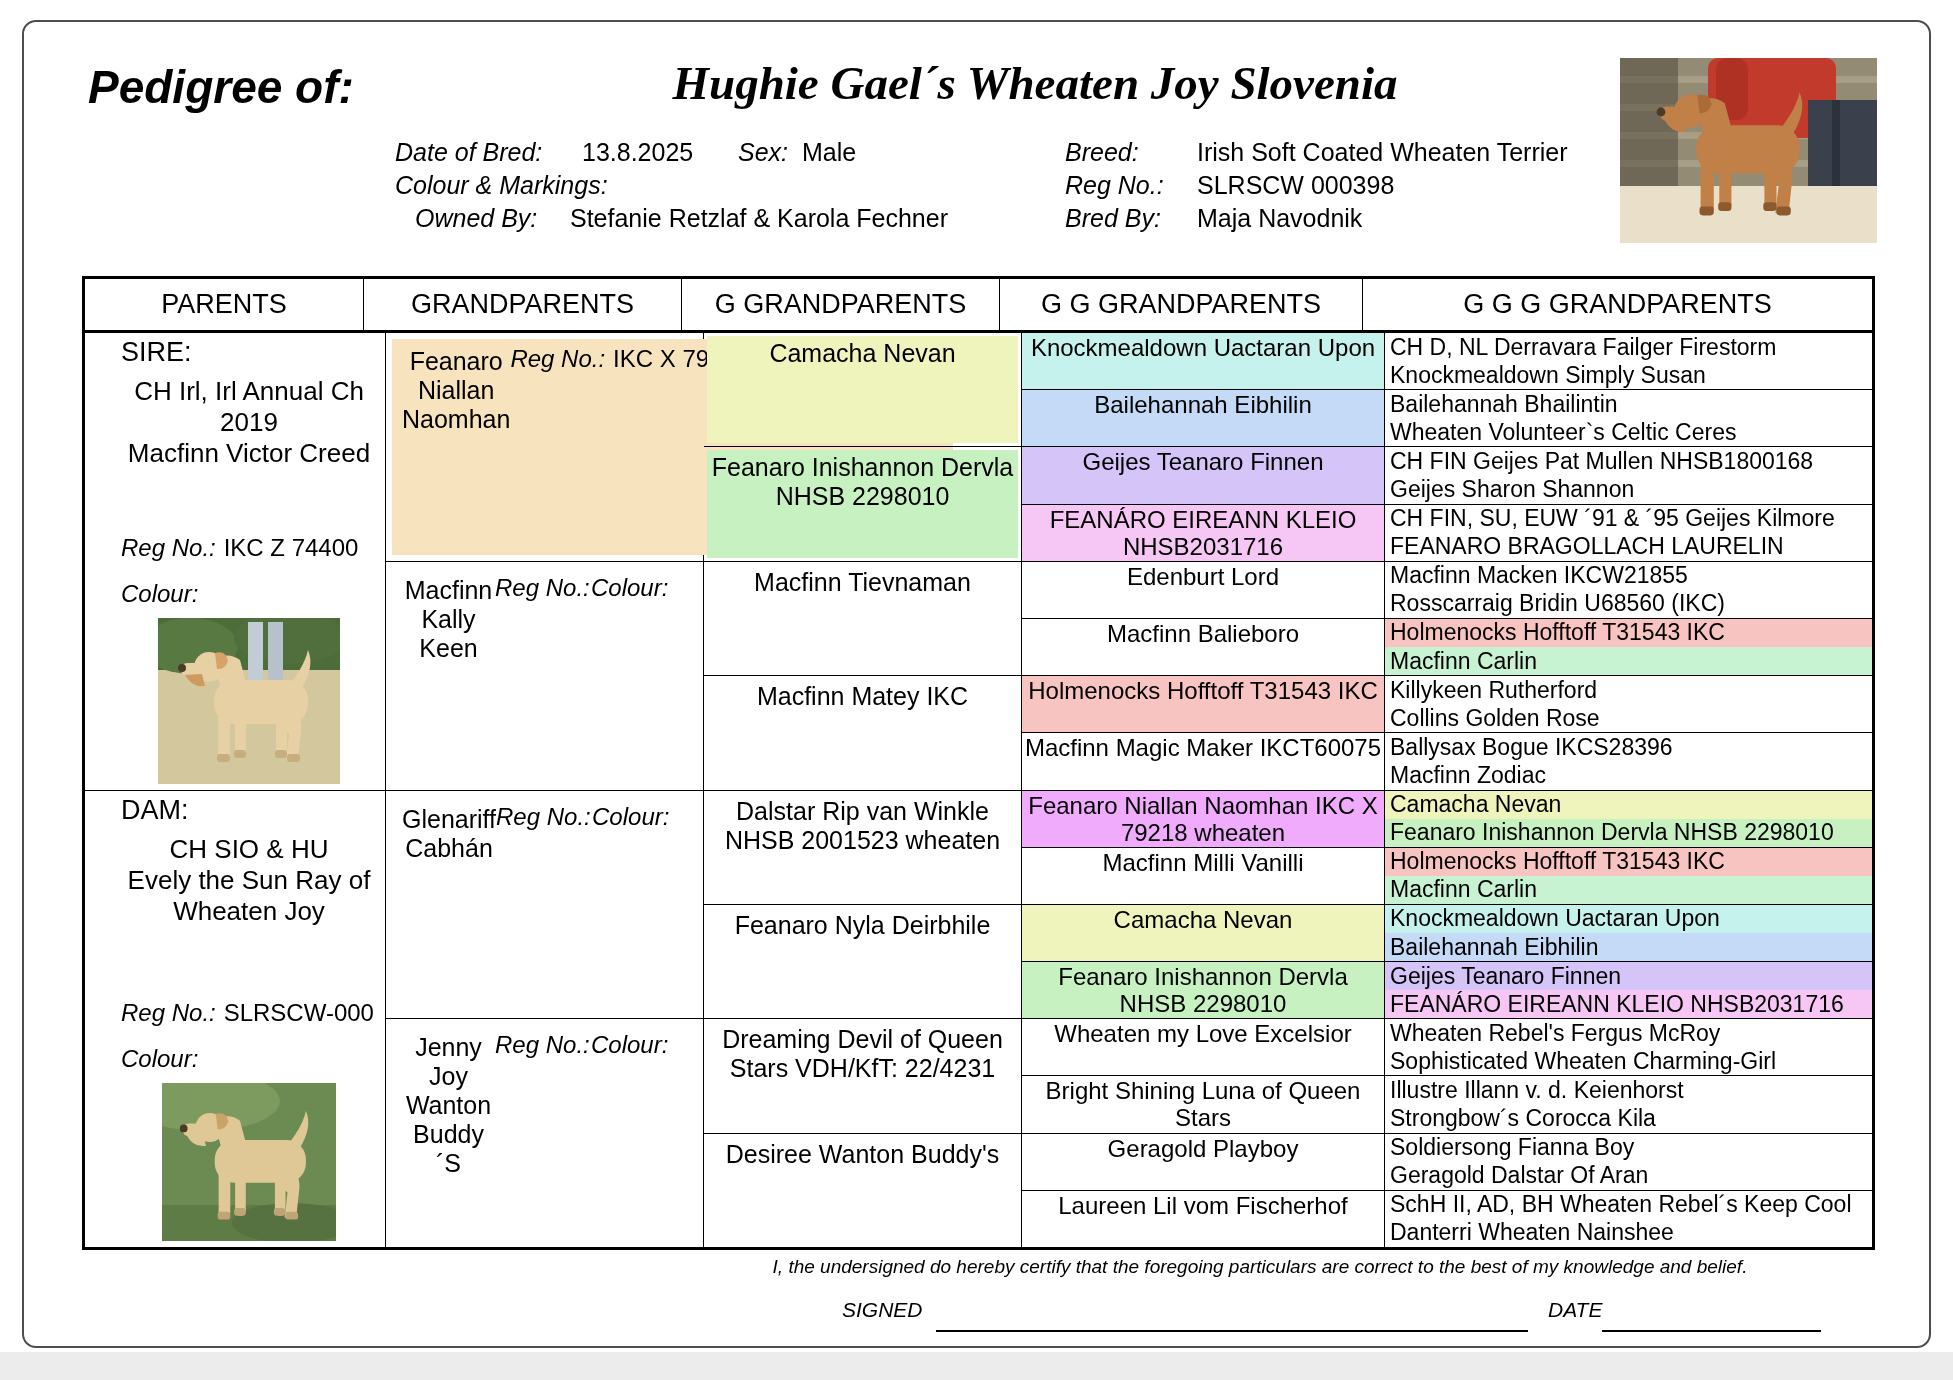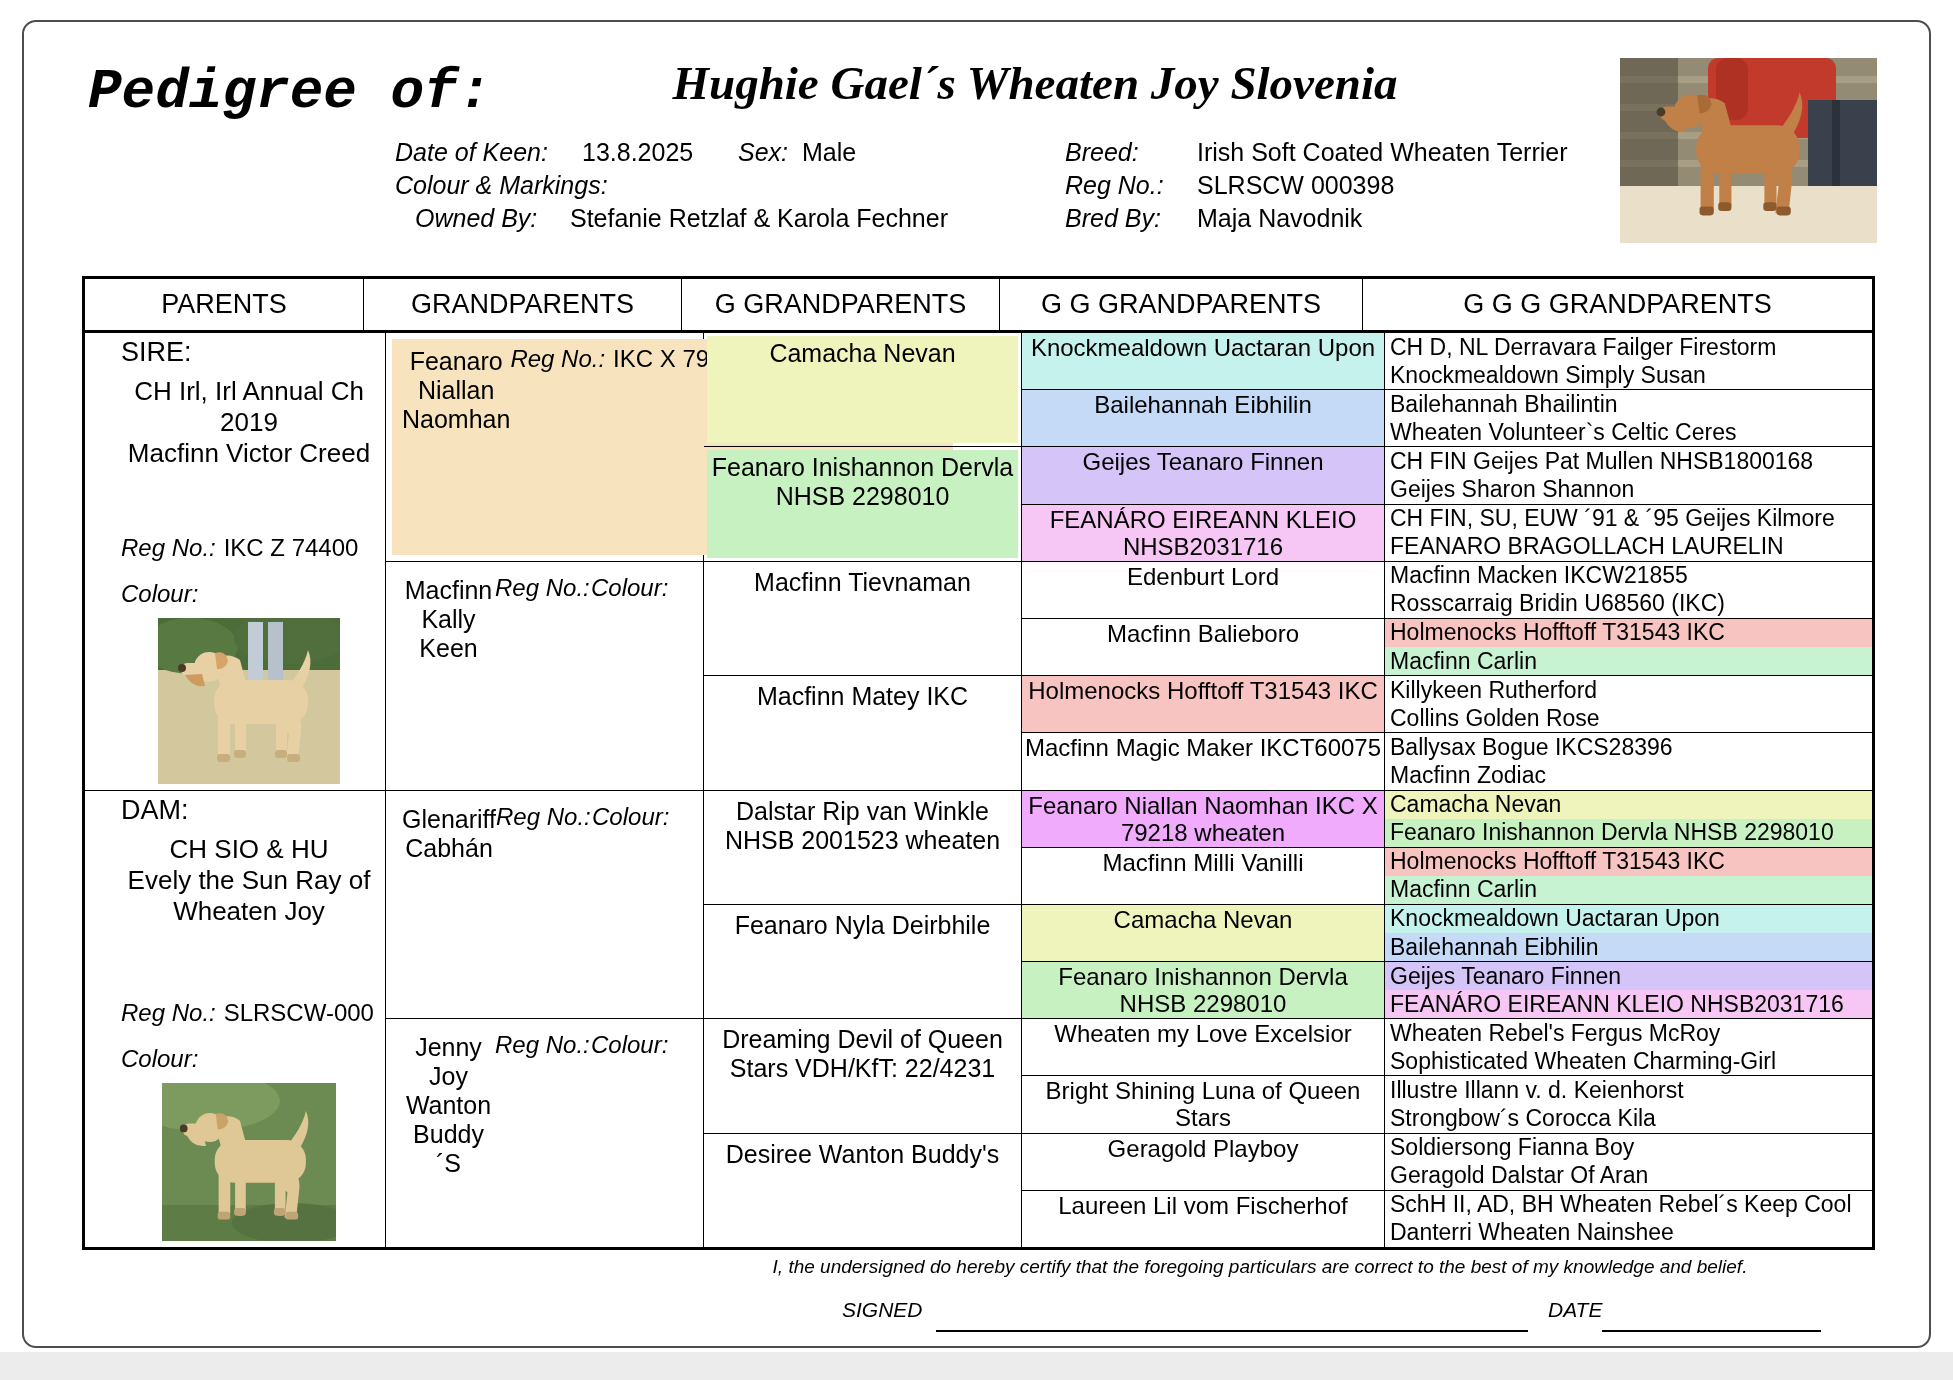--- a/index.html
+++ b/index.html
@@ -3,22 +3,22 @@
 <meta charset="utf-8">
 <style>
   html,body{margin:0;padding:0;background:#fff;}
   body{width:1953px;height:1380px;position:relative;overflow:hidden;
        font-family:"Liberation Sans",sans-serif;color:#000;}
   .frame{position:absolute;left:22px;top:20px;width:1905px;height:1324px;
          border:2px solid #4d4d4d;border-radius:14px;background:#fff;}
   .bottom-strip{position:absolute;left:0;top:1352px;width:1953px;height:28px;background:#ececec;}
 
   
-  .pedigree-of{position:absolute;left:88px;top:60px;font-family:Liberation Mono, monospace;
-               font-weight:bold;font-style:italic;font-size:56px;text-align:right;}
+  .pedigree-of{position:absolute;left:88px;top:60px;font-family:Liberation Sans, sans-serif;
+               font-weight:bold;font-style:italic;font-size:46px;text-align:right;}
   .doc-title{position:absolute;left:460px;top:56px;width:1150px;text-align:center;
              font-family:"Liberation Serif",serif;font-weight:bold;font-style:italic;font-size:47px;}
   .info-item{position:absolute;font-size:25px;white-space:nowrap;}
   .ilab{font-style:italic;}
 
   .hero-photo{position:absolute;left:1620px;top:58px;width:257px;height:185px;}
 
   
   .ptable{position:absolute;left:82px;top:276px;width:1793px;height:974px;
           border:3px solid #000;box-sizing:border-box;display:flex;flex-direction:column;background:#fff;}
@@ -80,21 +80,21 @@
 </style>
 </head>
 <body>
 
 <div class="frame"></div>
 
 <div class="pedigree-of">Pedigree of:</div>
 <div class="doc-title">Hughie Gael´s Wheaten Joy Slovenia</div>
 
 <div>
-  <div class="info-item ilab" style="left:395px;top:138px">Date of Keen:</div>
+  <div class="info-item ilab" style="left:395px;top:138px">Date of Bred:</div>
   <div class="info-item" style="left:582px;top:138px">13.8.2025</div>
   <div class="info-item ilab" style="left:738px;top:138px">Sex:</div>
   <div class="info-item" style="left:802px;top:138px">Male</div>
   <div class="info-item ilab" style="left:1065px;top:138px">Breed:</div>
   <div class="info-item" style="left:1197px;top:138px">Irish Soft Coated Wheaten Terrier</div>
 
   <div class="info-item ilab" style="left:395px;top:171px">Colour &amp; Markings:</div>
   <div class="info-item" style="left:635px;top:171px"></div>
   <div class="info-item ilab" style="left:1065px;top:171px">Reg No.:</div>
   <div class="info-item" style="left:1197px;top:171px">SLRSCW 000398</div>

